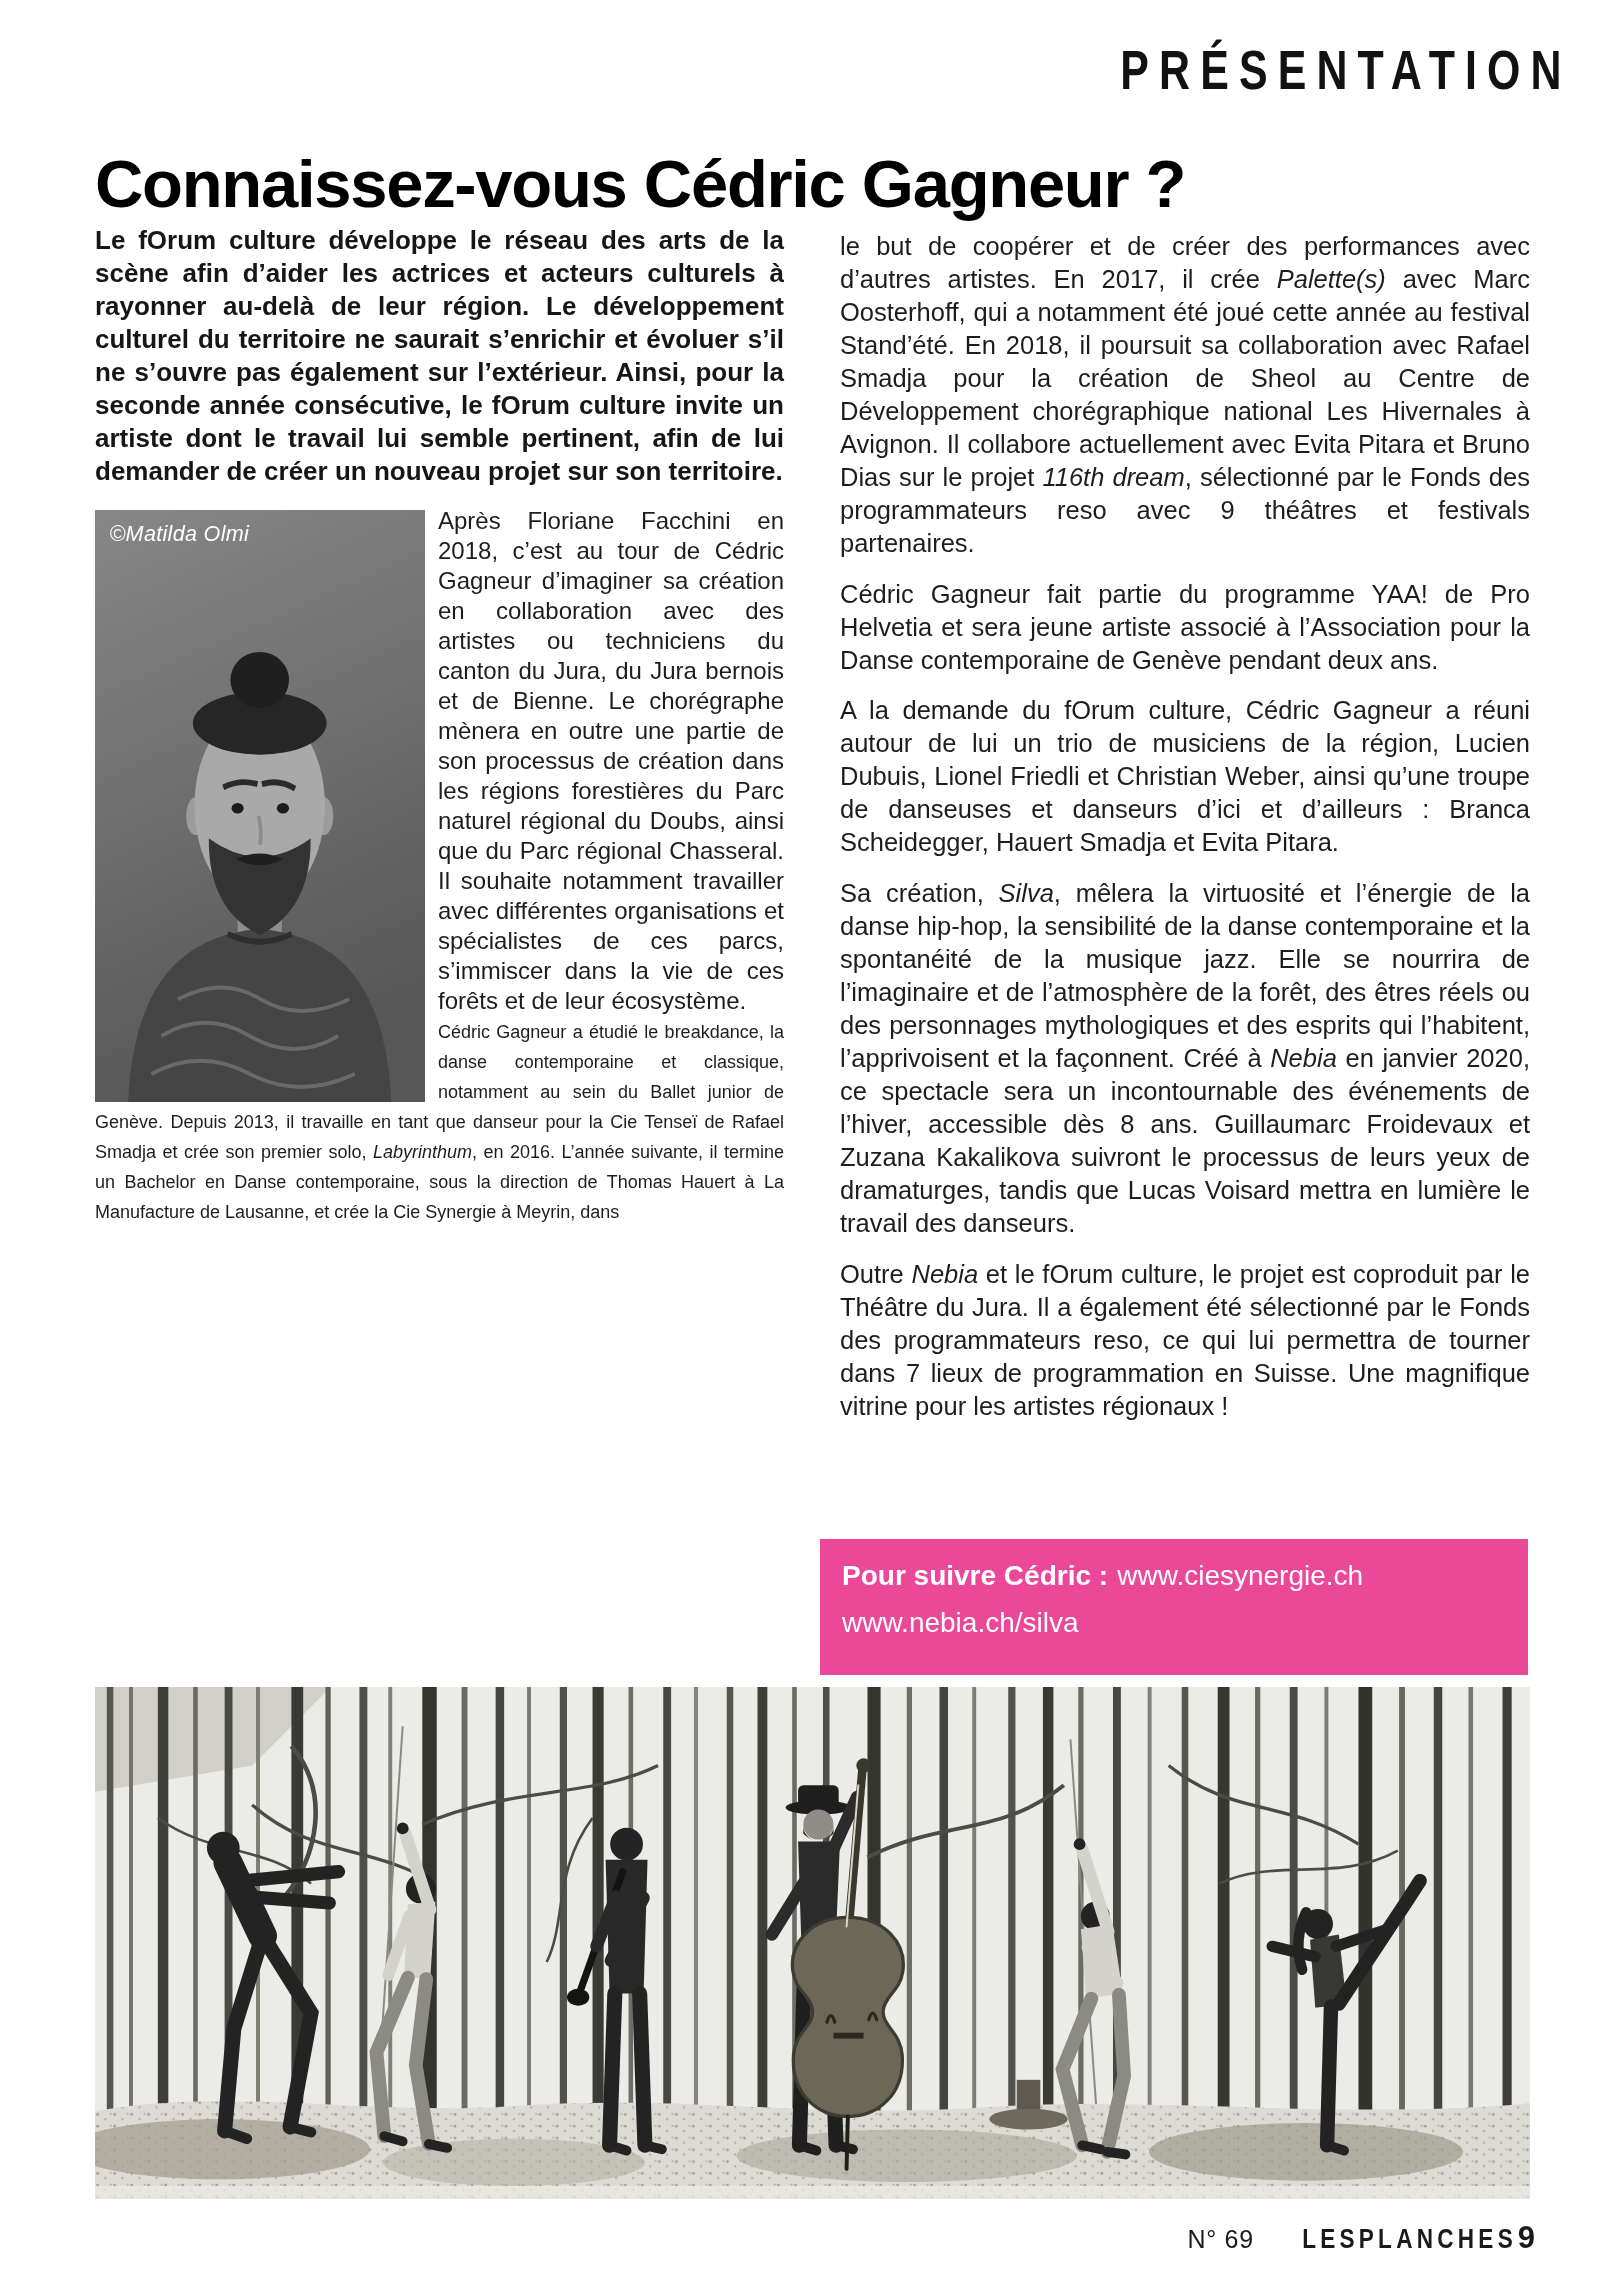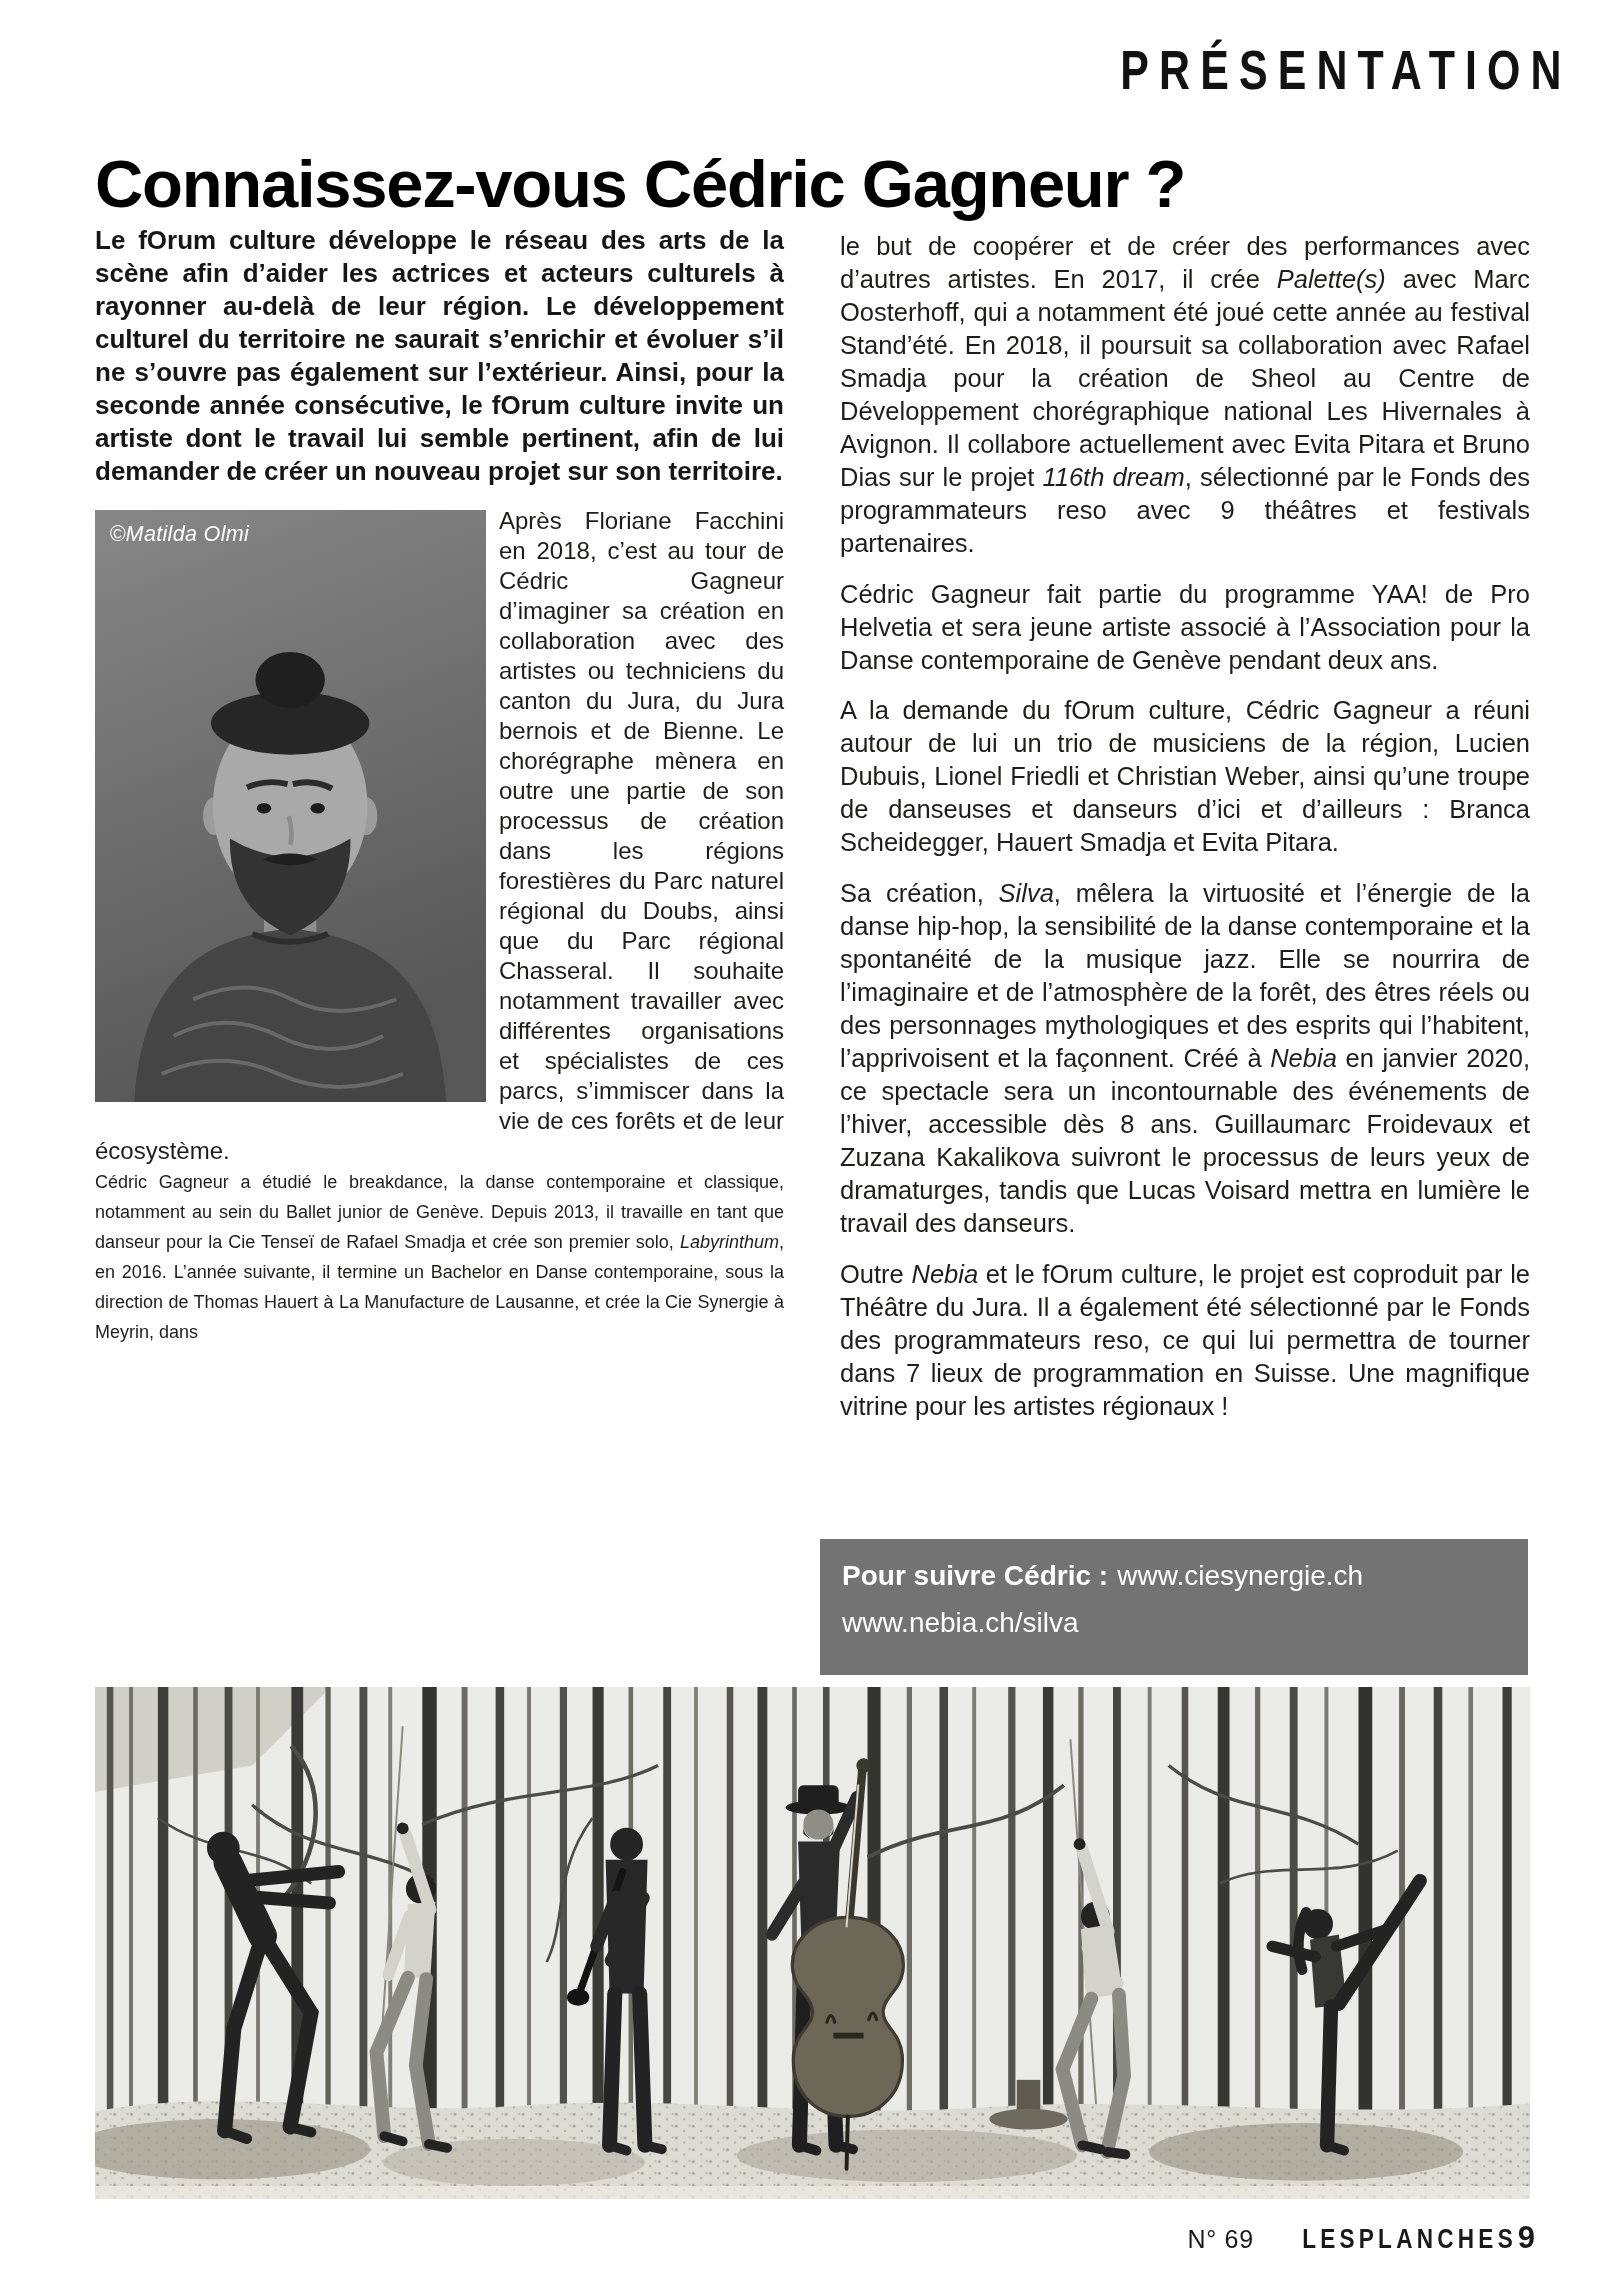--- a/index.html
+++ b/index.html
@@ -29,42 +29,42 @@
 
   .intro{
     margin:0;font-weight:700;font-size:26px;line-height:33px;
     text-align:justify;color:#161616;
   }
   .photo-para{margin-top:18.3px;font-size:24px;line-height:30px;text-align:justify;}
   .para{margin:1px 0 0 0;font-size:18px;line-height:30px;text-align:justify;}
   .col-right .para{margin:0 0 17.7px 0;font-size:25.5px;line-height:33px;}
 
   .portrait{
-    float:left;width:391px;height:592px;margin:3.3px 13px 5.2px 0;position:relative;
+    float:left;width:330px;height:592px;margin:3.3px 13px 5.2px 0;position:relative;
     padding:0;
   }
   .portrait svg{display:block;width:100%;height:100%;}
   .credit{
     position:absolute;top:9.2px;left:14.4px;color:#ffffff;
     font-style:italic;font-size:21.6px;letter-spacing:0.3px;
   }
 
   
   .logo{
     position:absolute;left:95px;top:1530px;
     font-weight:700;font-size:82px;line-height:66px;letter-spacing:-2.6px;
     color:#141414;
   }
   .logo .lo{color:#9b9b9b;}
   .logo-line2{padding-left:23.6px;}
 
   
   .infobox{
     position:absolute;left:820px;top:1539px;width:708px;height:136px;
-    background:#737373;color:#ffffff;box-sizing:border-box;
+    background:#ec4899;color:#ffffff;box-sizing:border-box;
     padding:19.6px 22px 0 22px;font-size:28px;line-height:33px;
   }
   .infobox b{font-weight:700;}
   .ib-row1{margin-bottom:14.4px;white-space:nowrap;}
   .ib-url{font-weight:400;}
   .ib-row1 .ib-url{margin-left:9.2px;}
 
   
   .scene{
     position:absolute;left:95px;top:1687px;width:1435px;height:512px;margin:0;

